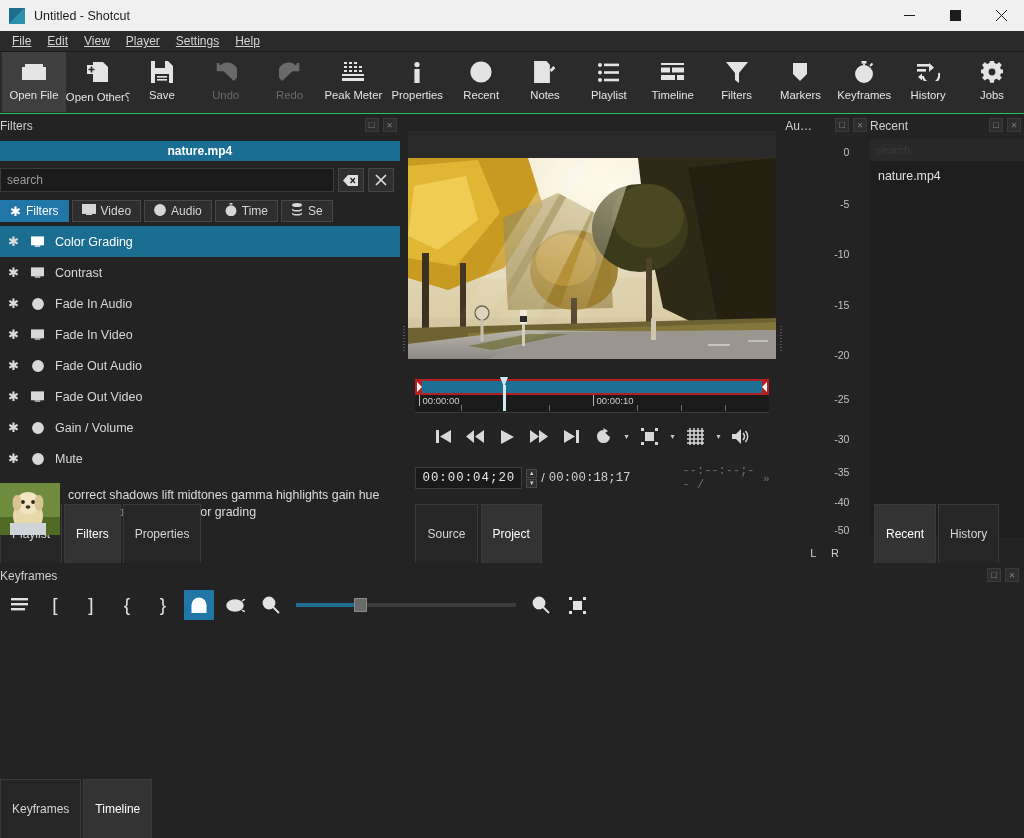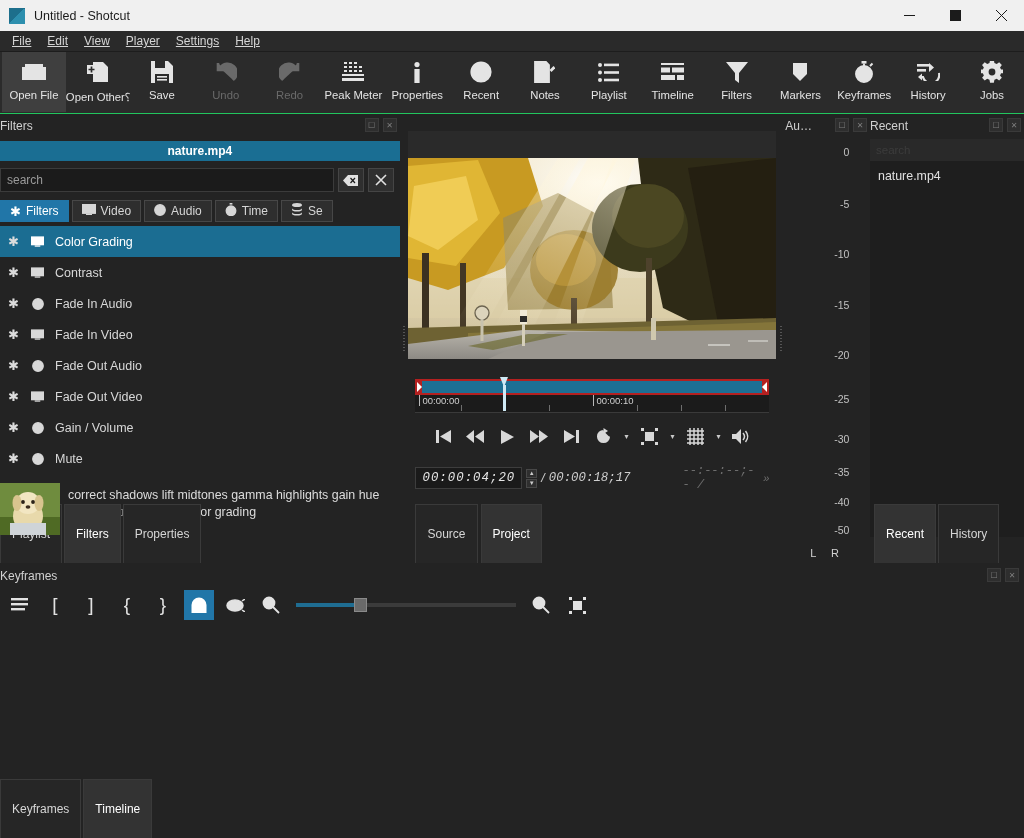--- a/index.html
+++ b/index.html
@@ -92,21 +92,21 @@
            border-left:1px solid #b9b9b9; line-height:11px; }
   #playhead{ position:absolute; top:-18px; width:9px; height:34px; }
   #playhead i{ position:absolute; left:3px; top:8px; width:3px; height:26px; background:#cfe9f5; }
   #playhead b{ position:absolute; left:0; top:0; width:0; height:0;
                border-left:4.5px solid transparent; border-right:4.5px solid transparent;
                border-top:10px solid #cfe9f5; }
   #transport{ display:flex; align-items:center; gap:2px; margin-top:10px; }
   .tbtn{ width:30px; height:27px; display:flex; align-items:center; justify-content:center; }
   .caret{ width:12px; height:27px; display:flex; align-items:center; justify-content:center;
           color:#c9c9c9; font-size:8px; }
-  #timecode-row{ display:flex; align-items:center; gap:4px; margin-top:14px; width:354px;font-style:italic; }
+  #timecode-row{ display:flex; align-items:center; gap:4px; margin-top:14px; width:354px; }
   #tc-current{ background:#1a1a1a; border:1px solid #3d3d3d; color:#e6e6e6; font-size:12.4px;
                font-family:"Liberation Mono", monospace; padding:3px 6px; letter-spacing:1px; }
   .spin{ display:flex; flex-direction:column; gap:1px; }
   .spin span{ width:11px; height:9px; background:#2f2f2f; border:1px solid #484848;
               display:flex; align-items:center; justify-content:center; font-size:6px; color:#ccc; }
   #tc-sep{ color:#cfcfcf; font-size:12.5px; }
   #tc-total{ color:#cfcfcf; font-size:12.4px; font-family:"Liberation Mono", monospace; }
   #tc-sel{ color:#6d6d6d; font-size:12px; font-family:"Liberation Mono", monospace; margin-left:48px; }
   #chev{ color:#6f6f6f; font-size:11px; margin-left:auto; }
   #sp-tabs{ display:flex; gap:3px; width:354px; margin-top:12px; }

